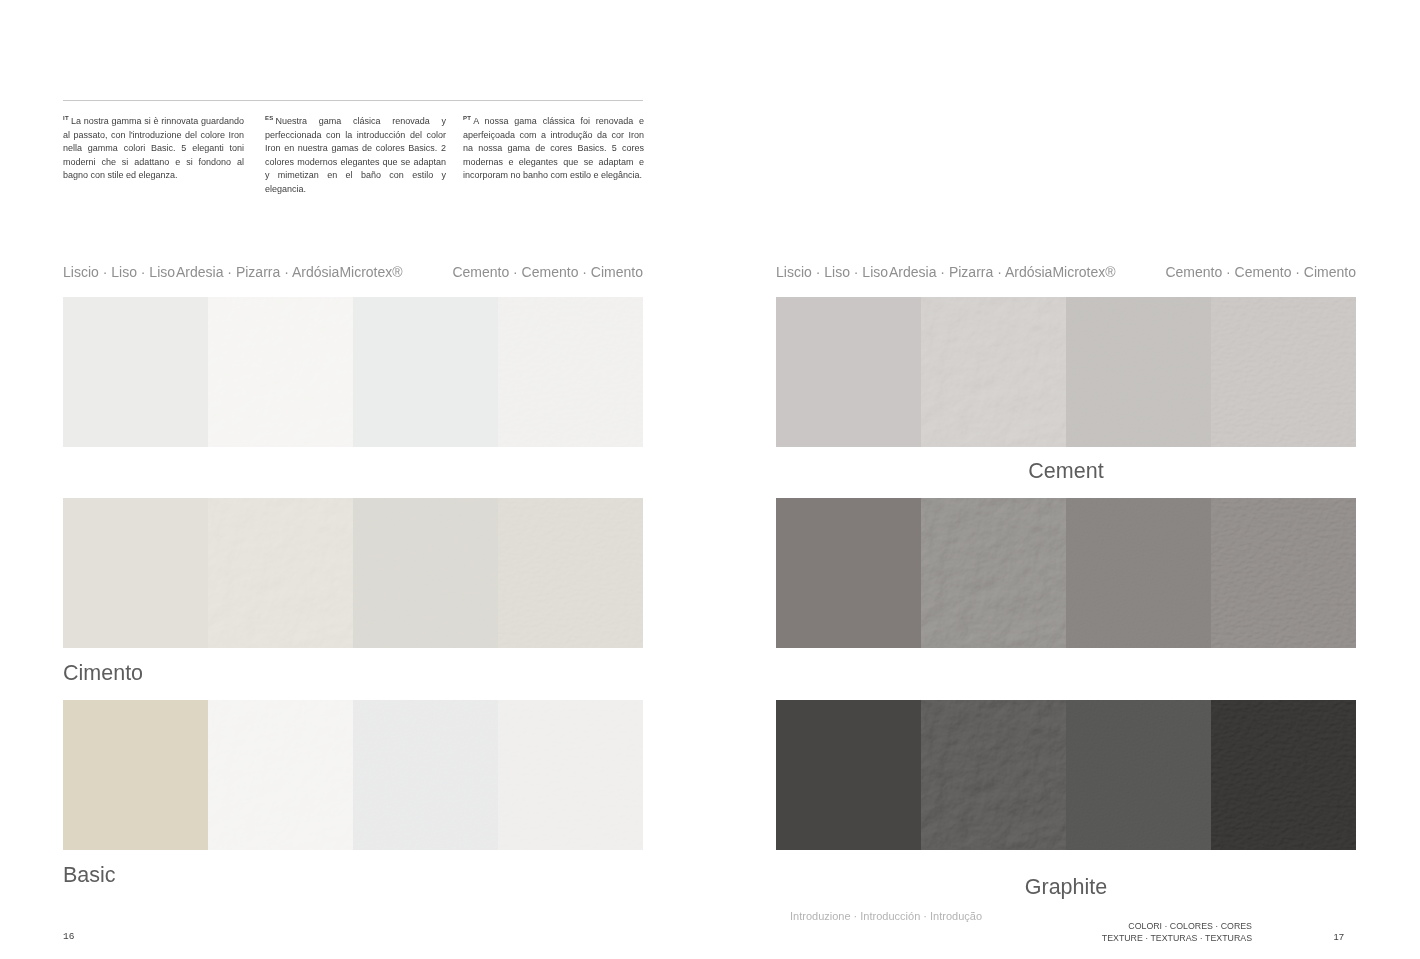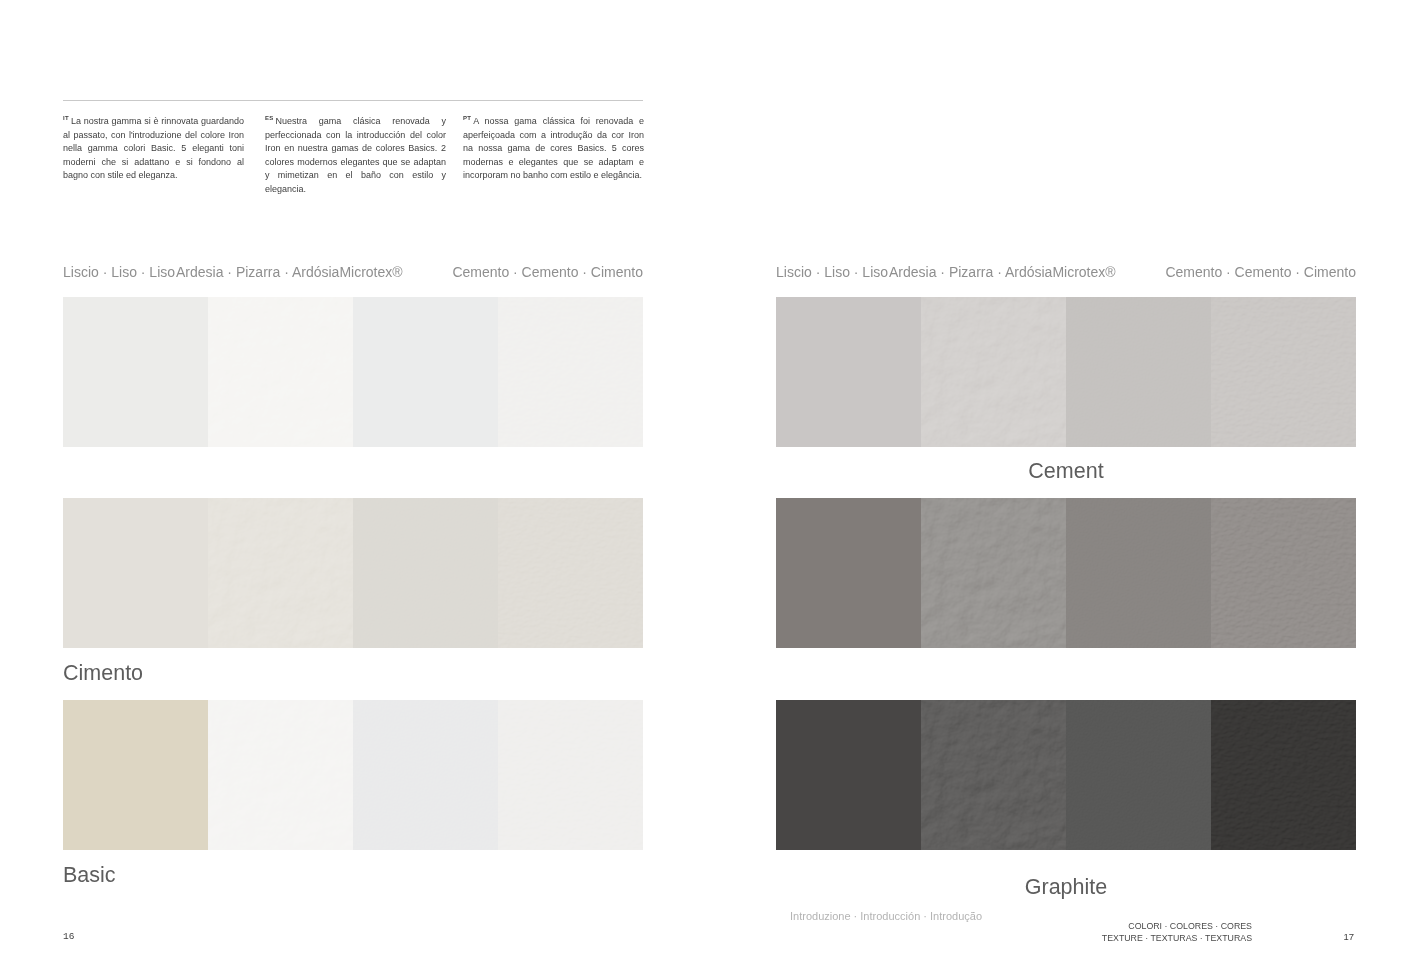--- a/index.html
+++ b/index.html
@@ -30,21 +30,21 @@
   .tex-ardesia  .tex { opacity: .75; }
   .tex-microtex .tex { opacity: .40; }
   .tex-cemento  .tex { opacity: .55; }
 
   .swatch-label { position: absolute; left: 0; width: 580px; font-size: 21.5px; color: #5d5d5d; }
   .align-left  { text-align: left; }
   .align-right { text-align: center; }
 
   .page-num { position: absolute; top: 931px; font-size: 9.5px; color: #3f3f3f; }
   .page-num.pleft  { left: 63px; font-family: Liberation Mono, monospace; }
-  .page-num.pright { right: 66px; }
+  .page-num.pright { right: 76px; }
   .footer-center { position: absolute; left: 790px; top: 910px; font-size: 11px; color: #b4b4b4; }
   .footer-right  { position: absolute; right: 168px; top: 921px; font-size: 8.8px; color: #4a4a4a;
                    text-align: right; line-height: 11.5px; }
 </style>
 </head>
 <body>
 
 <svg width="0" height="0" style="position:absolute" aria-hidden="true">
   <defs>
     <filter id="f-ardesia" x="0" y="0" width="100%" height="100%">

